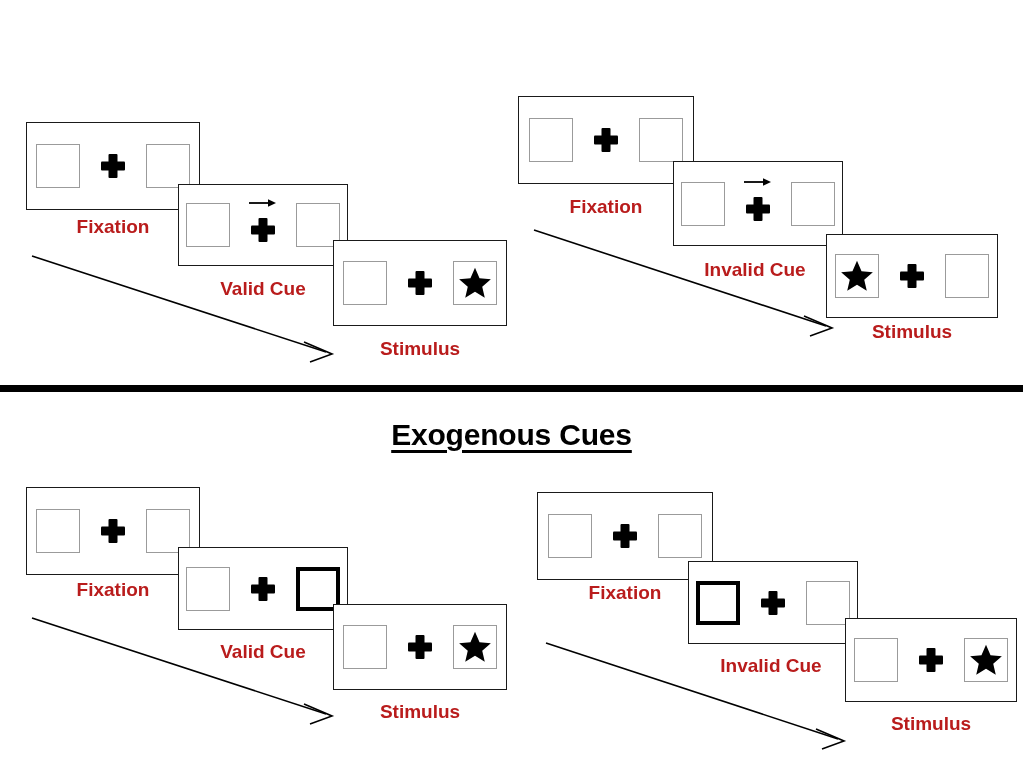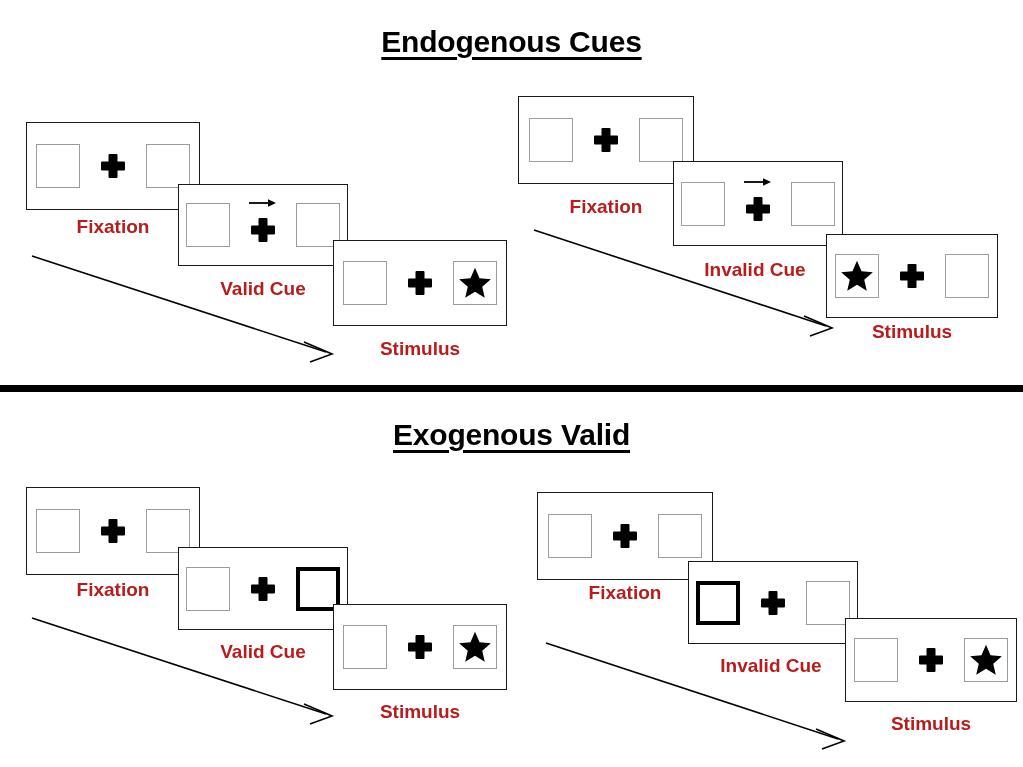--- a/index.html
+++ b/index.html
@@ -145,21 +145,20 @@
     position: absolute;
     overflow: visible;
     pointer-events: none;
   }
 </style>
 </head>
 <body>
 
 <div id="stage">
 
-  <div class="section-title" style="top:25px;">Endogenous Cues</div>
 
   <svg class="time-arrow" style="left:26px; top:248px; width:322px; height:120px;" viewBox="0 0 322 120">
     <line x1="6" y1="8" x2="300" y2="104" stroke="#000000" stroke-width="1.6"></line>
     <polyline points="278,94 306,106 284,114" fill="none" stroke="#000000" stroke-width="1.6"></polyline>
   </svg>
 
   <svg class="time-arrow" style="left:528px; top:222px; width:320px; height:120px;" viewBox="0 0 320 120">
     <line x1="6" y1="8" x2="298" y2="104" stroke="#000000" stroke-width="1.6"></line>
     <polyline points="276,94 304,106 282,114" fill="none" stroke="#000000" stroke-width="1.6"></polyline>
   </svg>
@@ -241,21 +240,21 @@
       <div class="center-slot">
         <div class="plus"></div>
       </div>
       <div class="box"></div>
     </div>
   </div>
   <div class="caption" style="left:826px; top:321px; width:172px;">Stimulus</div>
 
   <div class="divider" style="top:385px;"></div>
 
-  <div class="section-title" style="top:418px;">Exogenous Valid</div>
+  <div class="section-title" style="top:418px;">Exogenous Cues</div>
 
   <svg class="time-arrow" style="left:26px; top:610px; width:322px; height:120px;" viewBox="0 0 322 120">
     <line x1="6" y1="8" x2="300" y2="104" stroke="#000000" stroke-width="1.6"></line>
     <polyline points="278,94 306,106 284,114" fill="none" stroke="#000000" stroke-width="1.6"></polyline>
   </svg>
 
   <svg class="time-arrow" style="left:540px; top:635px; width:320px; height:120px;" viewBox="0 0 320 120">
     <line x1="6" y1="8" x2="298" y2="104" stroke="#000000" stroke-width="1.6"></line>
     <polyline points="276,94 304,106 282,114" fill="none" stroke="#000000" stroke-width="1.6"></polyline>
   </svg>

